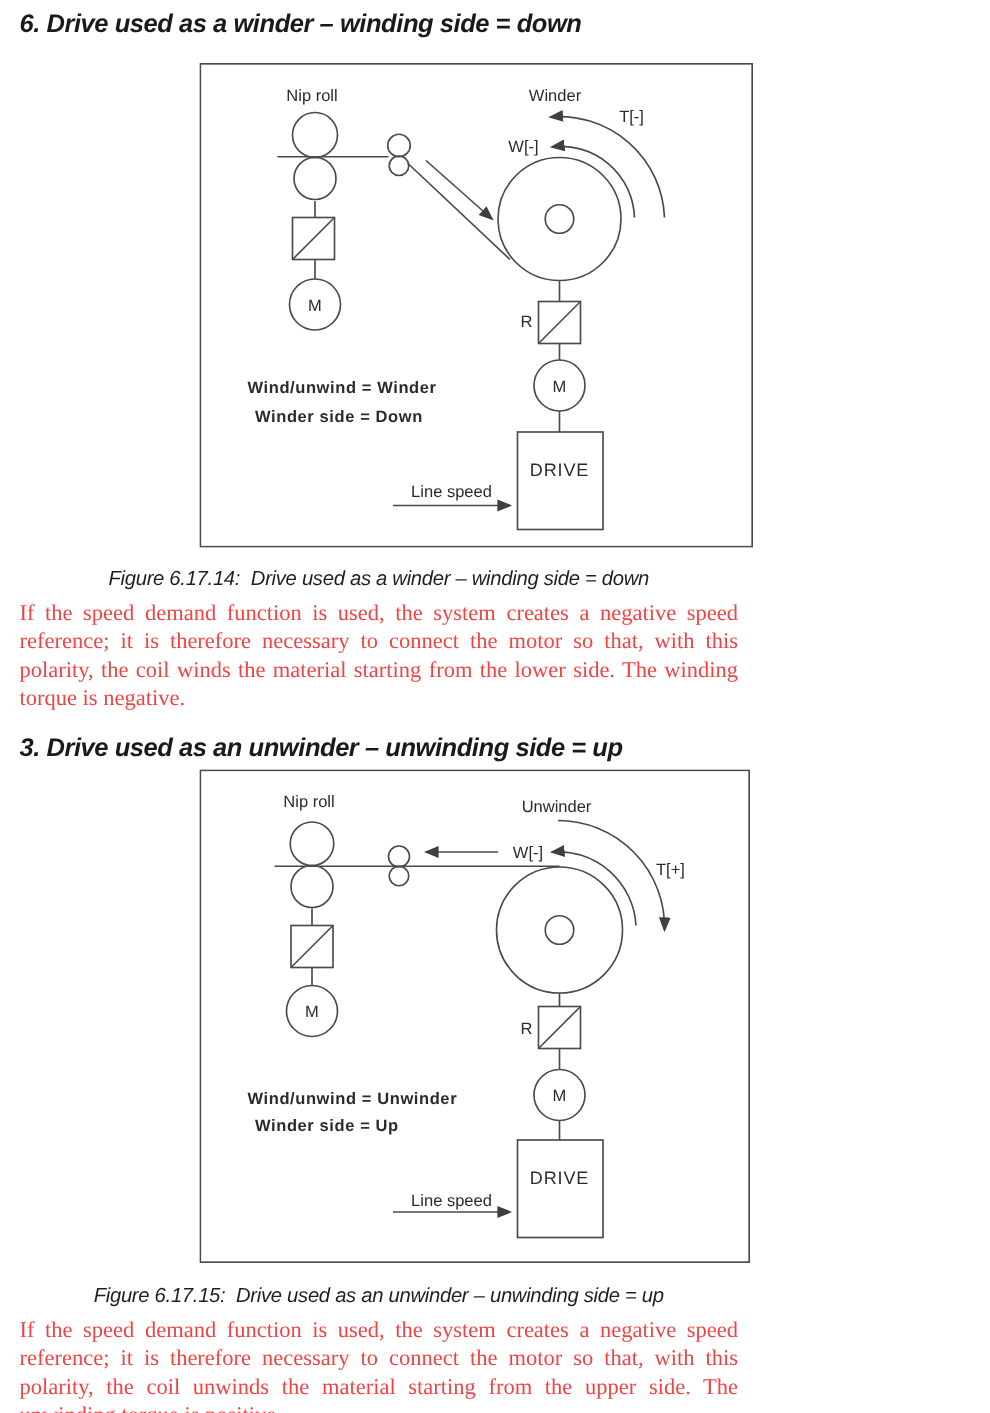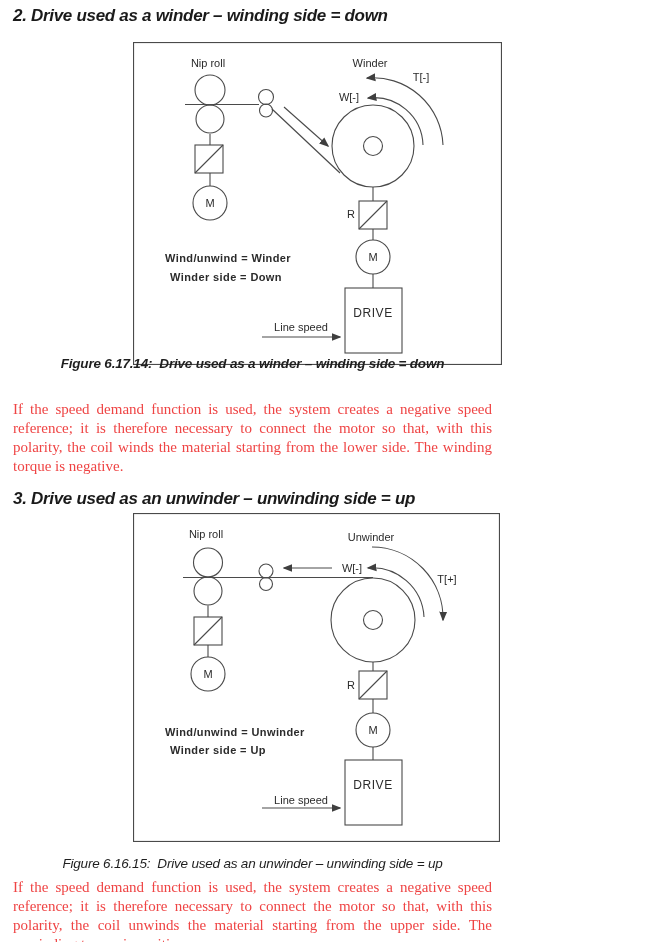--- a/index.html
+++ b/index.html
@@ -20,21 +20,21 @@
   .box{stroke:#4a4a4a;stroke-width:1.2;fill:#fff;}
   svg text{font-family:"Liberation Sans",sans-serif;font-size:11px;fill:#2b2b2b;}
   svg text.b{font-weight:700;letter-spacing:0.4px;}
   svg text.drv{font-size:12px;letter-spacing:0.6px;}
 </style>
 </head>
 <body>
 
 <div class="page">
 
-  <div class="heading" style="top:6px;">2. Drive used as a winder – winding side = down</div>
+  <div class="heading" style="top:6px;">6. Drive used as a winder – winding side = down</div>
 
   <div class="figure-box" style="left:133px;top:42px;">
     <svg width="369" height="323" viewBox="0 0 369 323">
       <defs>
         <marker id="ar1" viewBox="0 0 10 10" refX="8.5" refY="5" markerWidth="9" markerHeight="9" orient="auto">
           <path d="M0,1 L10,5 L0,9 Z" fill="#3f3f3f"></path>
         </marker>
       </defs>
       <rect class="box" x="0.5" y="0.5" width="368" height="322"></rect>
 
@@ -73,21 +73,21 @@
       <text x="218" y="176" text-anchor="middle">R</text>
       <text x="77" y="165" text-anchor="middle">M</text>
       <text x="240" y="219" text-anchor="middle">M</text>
       <text x="240" y="275" text-anchor="middle" class="drv">DRIVE</text>
       <text x="168" y="289" text-anchor="middle">Line speed</text>
       <text x="32" y="220" class="b">Wind/unwind = Winder</text>
       <text x="37" y="239" class="b">Winder side = Down</text>
     </svg>
   </div>
 
-  <div class="caption" style="top:356px;font-weight:bold;">Figure 6.17.14:  Drive used as a winder – winding side = down</div>
+  <div class="caption" style="top:378px;">Figure 6.17.14:  Drive used as a winder – winding side = down</div>
 
   <div class="para" style="top:400px;">If the speed demand function is used, the system creates a negative speed reference; it is therefore necessary to connect the motor so that, with this polarity, the coil winds the material starting from the lower side. The winding torque is negative.</div>
 
   <div class="heading" style="top:477px;margin-top:12px;">3. Drive used as an unwinder – unwinding side = up</div>
 
   <div class="figure-box" style="left:133px;top:513px;">
     <svg width="367" height="329" viewBox="0 0 367 329">
       <defs>
         <marker id="ar2" viewBox="0 0 10 10" refX="8.5" refY="5" markerWidth="9" markerHeight="9" orient="auto">
           <path d="M0,1 L10,5 L0,9 Z" fill="#3f3f3f"></path>
@@ -128,17 +128,17 @@
       <text x="218" y="176" text-anchor="middle">R</text>
       <text x="75" y="165" text-anchor="middle">M</text>
       <text x="240" y="221" text-anchor="middle">M</text>
       <text x="240" y="276" text-anchor="middle" class="drv">DRIVE</text>
       <text x="168" y="291" text-anchor="middle">Line speed</text>
       <text x="32" y="223" class="b">Wind/unwind = Unwinder</text>
       <text x="37" y="241" class="b">Winder side = Up</text>
     </svg>
   </div>
 
-  <div class="caption" style="top:856px;">Figure 6.16.15:  Drive used as an unwinder – unwinding side = up</div>
+  <div class="caption" style="top:856px;">Figure 6.17.15:  Drive used as an unwinder – unwinding side = up</div>
 
   <div class="para" style="top:878px;">If the speed demand function is used, the system creates a negative speed reference; it is therefore necessary to connect the motor so that, with this polarity, the coil unwinds the material starting from the upper side. The unwinding torque is positive.</div>
 
 </div>
 
 </body></html>

